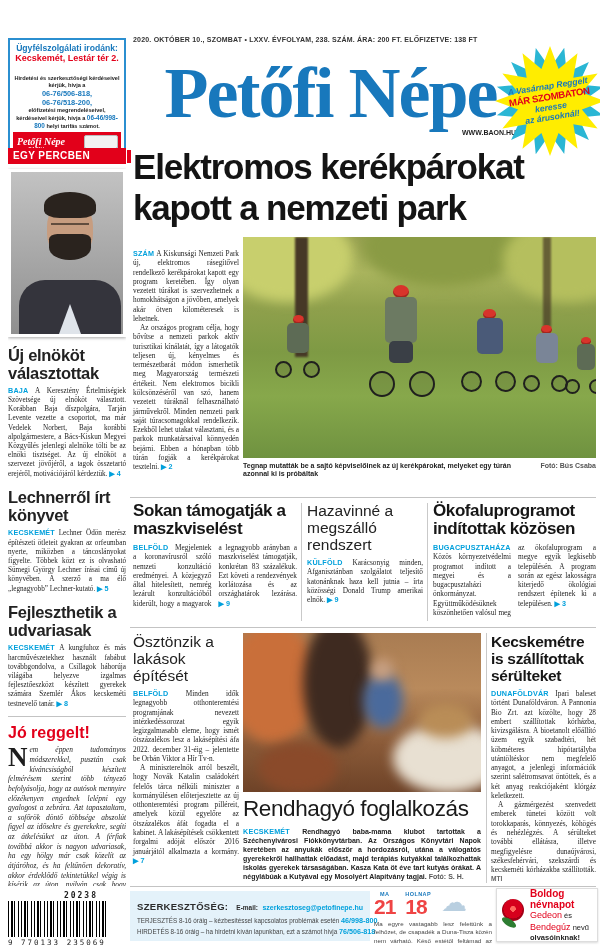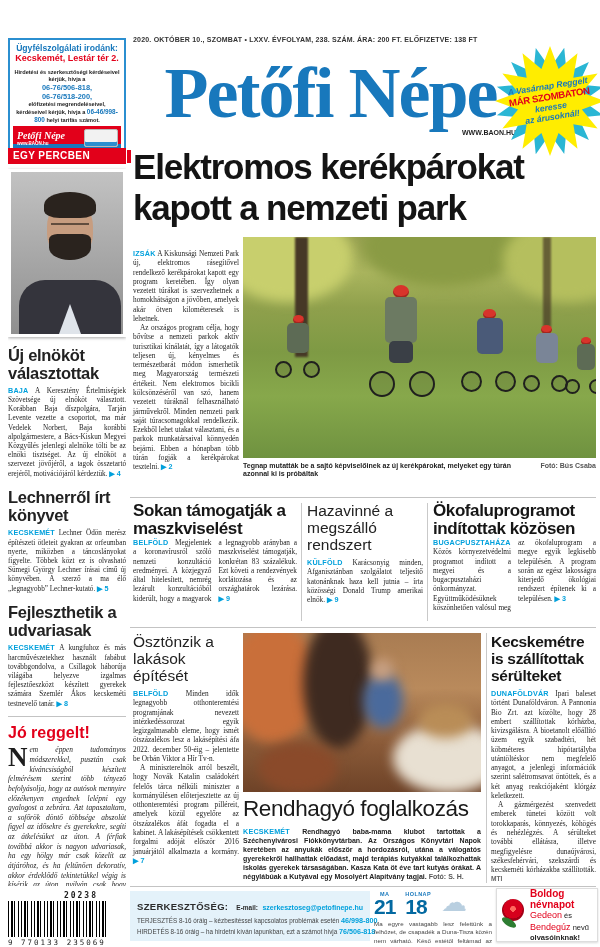--- a/index.html
+++ b/index.html
@@ -11,21 +11,21 @@
   .pg{color:#00a0dc;font:bold 7.2px "Liberation Sans",sans-serif;white-space:nowrap}
   .body-txt{font:7.3px/1.27 "Liberation Serif",serif;text-align:justify;color:#1d1d1d}
   .indent{text-indent:7px}
   hr.rule{border:0;border-top:1px solid #c3c3c3}
   .vrule{position:absolute;width:1px;background:#c9c9c9}
 
   
   #service-box{left:8px;top:38px;width:118px;height:116px;border:2px solid #2b8fd0;
                background:#fff;text-align:center;padding:3px 3px 0;overflow:hidden}
   #service-box .sb-title{color:#1878bc;font-size:8.6px;font-weight:bold}
-  #service-box .sb-addr{color:#e2001a;font-size:9px;font-weight:bold;margin-bottom:6px}
+  #service-box .sb-addr{color:#e2001a;font-size:9px;font-weight:bold;margin-bottom:12px}
   #service-box .sb-small{font-size:5.6px;line-height:1.25;color:#222;font-weight:bold}
   #service-box .sb-phone{color:#1878bc;font-size:7.4px;font-weight:bold;line-height:1.25}
   #service-box .sb-logo{margin-top:2px;height:26px;background:linear-gradient(180deg,#e2001a 0 70%,#1878bc 70% 100%);
       color:#fff;display:flex;flex-direction:column;align-items:flex-start;justify-content:center;padding-left:4px;position:relative}
   #service-box .sb-logo .lt{font:bold italic 10px/10px "Liberation Serif",serif}
   #service-box .sb-logo .lu{font:bold 4.5px/6px "Liberation Sans",sans-serif}
   .mini-paper{position:absolute;right:3px;top:3px;width:34px;height:18px;background:#f2f2f2;border:1px solid #bbb;
       border-radius:2px;box-shadow:inset 0 -4px 0 #2b8fd0}
   #date-line{left:133px;top:36px;width:462px;font:bold 7px "Liberation Sans",sans-serif;color:#333;letter-spacing:.2px}
   #masthead{left:128px;top:44px;width:405px;font:bold 72px/98px "Liberation Serif",serif;
@@ -75,21 +75,21 @@
   .trunk{position:absolute;width:13px;background:#463826;filter:blur(1px)}
   .cyc{position:absolute}
   .wheel{position:absolute;width:17px;height:17px;border:2.5px solid #20201e;border-radius:50%;background:rgba(30,30,25,.12)}
   .torso{position:absolute;border-radius:5px}
   .helmet{position:absolute;width:11px;height:9px;border-radius:50% 50% 46% 46%;background:#d8342b;box-shadow:inset 0 -2px 0 rgba(0,0,0,.25)}
   #main-caption{left:243px;top:462px;width:353px;display:flex;justify-content:space-between;gap:8px;
      font:bold 7px/1.2 "Liberation Sans",sans-serif;color:#222}
   #main-caption .credit{color:#555;white-space:nowrap}
 
   
-  .mid-title-bold{font:bold 17px/18px "Liberation Sans",sans-serif;color:#161616;letter-spacing:-.4px;}
+  .mid-title-bold{font:bold 17px/18px "Liberation Sans",sans-serif;color:#161616;letter-spacing:-.4px;margin-bottom:5px}
   .mid-title-reg{font:normal 15.5px/17px "Liberation Sans",sans-serif;color:#222;margin-bottom:5px}
   #mask-art{left:133px;top:502px;width:164px}
   #mask-art .cols,#eco-art .cols{column-count:2;column-gap:7px}
   #troops-art{left:307px;top:502px;width:116px}
   #eco-art{left:433px;top:502px;width:163px}
 
   
   #housing-art{left:133px;top:633px;width:106px}
   #photo2{left:243px;top:633px;width:238px;height:159px;position:absolute;overflow:hidden;
      background:linear-gradient(180deg,#a97c52 0%,#b98a5c 35%,#8a5a38 70%,#6e4328 100%)}
@@ -104,21 +104,21 @@
   #editorial{left:130px;top:891px;width:240px;height:50px;background:#e4f2fa;padding:5px 7px}
   #editorial .row1{display:flex;gap:8px;align-items:baseline}
   #editorial .ed-label{font:bold 9.5px "Liberation Sans",sans-serif;color:#2b2b2b;letter-spacing:.3px}
   #editorial .ed-mail-label{font:bold 6.5px "Liberation Sans",sans-serif;color:#2b2b2b}
   #editorial .ed-mail{font:bold 7px "Liberation Sans",sans-serif;color:#00a0dc}
   #editorial .ed-line{font:6.3px/1.5 "Liberation Sans",sans-serif;color:#444;margin-top:2px;white-space:nowrap}
   #editorial .ed-phone{font:bold 7.2px "Liberation Sans",sans-serif;color:#00a0dc}
   #weather{left:374px;top:891px;width:118px}
   #weather .temps{display:flex;align-items:flex-start;gap:10px}
   .w-label{font:bold 5.5px "Liberation Sans",sans-serif;color:#1878bc;text-align:center;letter-spacing:.4px}
-  .w-temp{font:bold 21px/20px "Liberation Sans",sans-serif;color:#0369a1;letter-spacing:-1px}
+  .w-temp{font:bold 21px/20px "Liberation Sans",sans-serif;color:#ef4444;letter-spacing:-1px}
   .cloud-icon{font-size:26px;line-height:22px;color:#b9cfe0}
   #weather .w-text{font:6.2px/1.35 "Liberation Sans",sans-serif;color:#444;text-align:justify;margin-top:3px}
   #nameday{left:496px;top:888px;width:102px;height:54px;background:#fff;border:1px solid #ddd;
      box-shadow:0 1px 2px rgba(0,0,0,.15);display:flex;align-items:center;gap:4px;padding:3px}
   .rose-wrap{width:26px;flex:0 0 26px;height:40px;position:relative}
   .rose{position:absolute;left:2px;top:4px;width:22px;height:22px;border-radius:50%;
      background:radial-gradient(circle at 50% 45%,#ff6a5e 0 17%,#d6001c 18% 58%,#a30016 59% 100%)}
   .leaf{position:absolute;left:1px;top:24px;width:16px;height:7px;background:#2e7d32;border-radius:50%;transform:rotate(32deg)}
   #nameday .nd-text{font:7.5px/1.25 "Liberation Sans",sans-serif;color:#222}
   .nd-title{color:#e2001a;font:bold 10px/11px "Liberation Sans",sans-serif}
@@ -199,21 +199,21 @@
 <div class="abs" id="barcode-box">
   <div class="issue-no">20238</div>
   <div class="bars"></div>
   <div class="ean">9 770133 235069</div>
 </div>
 
 <div class="abs red-notch"></div>
 <h2 class="abs" id="headline">Elektromos kerékpárokat kapott a nemzeti park</h2>
 
 <article class="abs" id="lead-article">
-  <p class="body-txt"><span class="tag">IZSÁK</span> <span>A Kiskunsági Nemzeti Park új, elektromos rásegítővel rendelkező kerékpárokat kapott egy program keretében. Így olyan vezetett túrákat is szervezhetnek a homokhátságon a jövőben, amelyek akár ötven kilométeresek is lehetnek.</span></p>
+  <p class="body-txt"><span class="tag">SZÁM</span> <span>A Kiskunsági Nemzeti Park új, elektromos rásegítővel rendelkező kerékpárokat kapott egy program keretében. Így olyan vezetett túrákat is szervezhetnek a homokhátságon a jövőben, amelyek akár ötven kilométeresek is lehetnek.</span></p>
   <p class="body-txt indent"><span>Az országos program célja, hogy bővítse a nemzeti parkok aktív turisztikai kínálatát, így a látogatók teljesen új, kényelmes és természetbarát módon ismerhetik meg Magyarország természeti értékeit. Nem elektromos bicikli kölcsönzéséről van szó, hanem vezetett túráknál felhasználható járművekről. Minden nemzeti park saját túracsomagokkal rendelkezik. Ezekből lehet utakat választani, és a parkok munkatársaival könnyedén bejárni. Ebben a hónapban több túrán fogják a kerékpárokat tesztelni.</span> <span class="pg">▶ 2</span></p>
 </article>
 
 <figure class="abs" id="main-photo">
   <div class="blob" style="left:-20px;top:-25px;width:130px;height:90px;background:#c8cf6d"></div>
   <div class="blob" style="left:120px;top:-30px;width:160px;height:80px;background:#8a9b44"></div>
   <div class="blob" style="left:260px;top:-20px;width:130px;height:85px;background:#b5bf5e"></div>
   <div class="trunk" style="left:52px;top:0;height:120px"></div>
   <div class="trunk" style="left:300px;top:0;height:90px;width:8px;opacity:.7"></div>
 
@@ -277,21 +277,21 @@
   <h3 class="mid-title-bold">Ökofaluprogramot indítottak közösen</h3>
   <div class="cols">
     <p class="body-txt"><span class="tag">BUGACPUSZTAHÁZA</span> <span>Közös környezetvédelmi programot indított a megyei és a bugacpusztaházi önkormányzat. Együttműködésüknek köszönhetően valósul meg az ökofaluprogram a megye egyik legkisebb településén. A program során az egész lakosságra kiterjedő ökológiai rendszert építenek ki a településen.</span> <span class="pg">▶ 3</span></p>
   </div>
 </article>
 
 <hr class="rule abs" style="left:130px;top:627px;width:466px">
 
 <article class="abs" id="housing-art">
   <h3 class="mid-title-reg">Ösztönzik a lakások építését</h3>
-  <p class="body-txt"><span class="tag">BELFÖLD</span> <span>Minden idők legnagyobb otthonteremtési programjának nevezett intézkedéssorozat egyik legizgalmasabb eleme, hogy ismét ötszázalékos lesz a lakásépítési áfa 2022. december 50-éig – jelentette be Orbán Viktor a Hír Tv-n.</span></p>
+  <p class="body-txt"><span class="tag">BELFÖLD</span> <span>Minden idők legnagyobb otthonteremtési programjának nevezett intézkedéssorozat egyik legizgalmasabb eleme, hogy ismét ötszázalékos lesz a lakásépítési áfa 2022. december 31-éig – jelentette be Orbán Viktor a Hír Tv-n.</span></p>
   <p class="body-txt indent"><span>A miniszterelnök arról beszélt, hogy Novák Katalin családokért felelős tárca nélküli miniszter a kormányülésen előterjesztette az új otthonteremtési program pilléreit, amelyek közül egyelőre az ötszázalékos áfát fogadta el a kabinet. A lakásépítések csökkentett forgalmi adóját először 2016 januárjától alkalmazta a kormány.</span> <span class="pg">▶ 7</span></p>
 </article>
 
 <figure class="abs" id="photo2">
   <div class="blob" style="left:-15px;top:-10px;width:90px;height:120px;background:#c96f3a"></div>
   <div class="blob" style="left:60px;top:-15px;width:70px;height:130px;background:#3e2a20"></div>
   <div class="blob" style="left:150px;top:90px;width:110px;height:70px;background:#e8e0d2"></div>
   <div class="blob" style="left:120px;top:40px;width:40px;height:55px;background:#4a6a9c"></div>
   <div class="blob" style="left:128px;top:26px;width:22px;height:22px;background:#caa183"></div>
   <div class="blob" style="left:175px;top:70px;width:55px;height:35px;background:#b98d57"></div>

